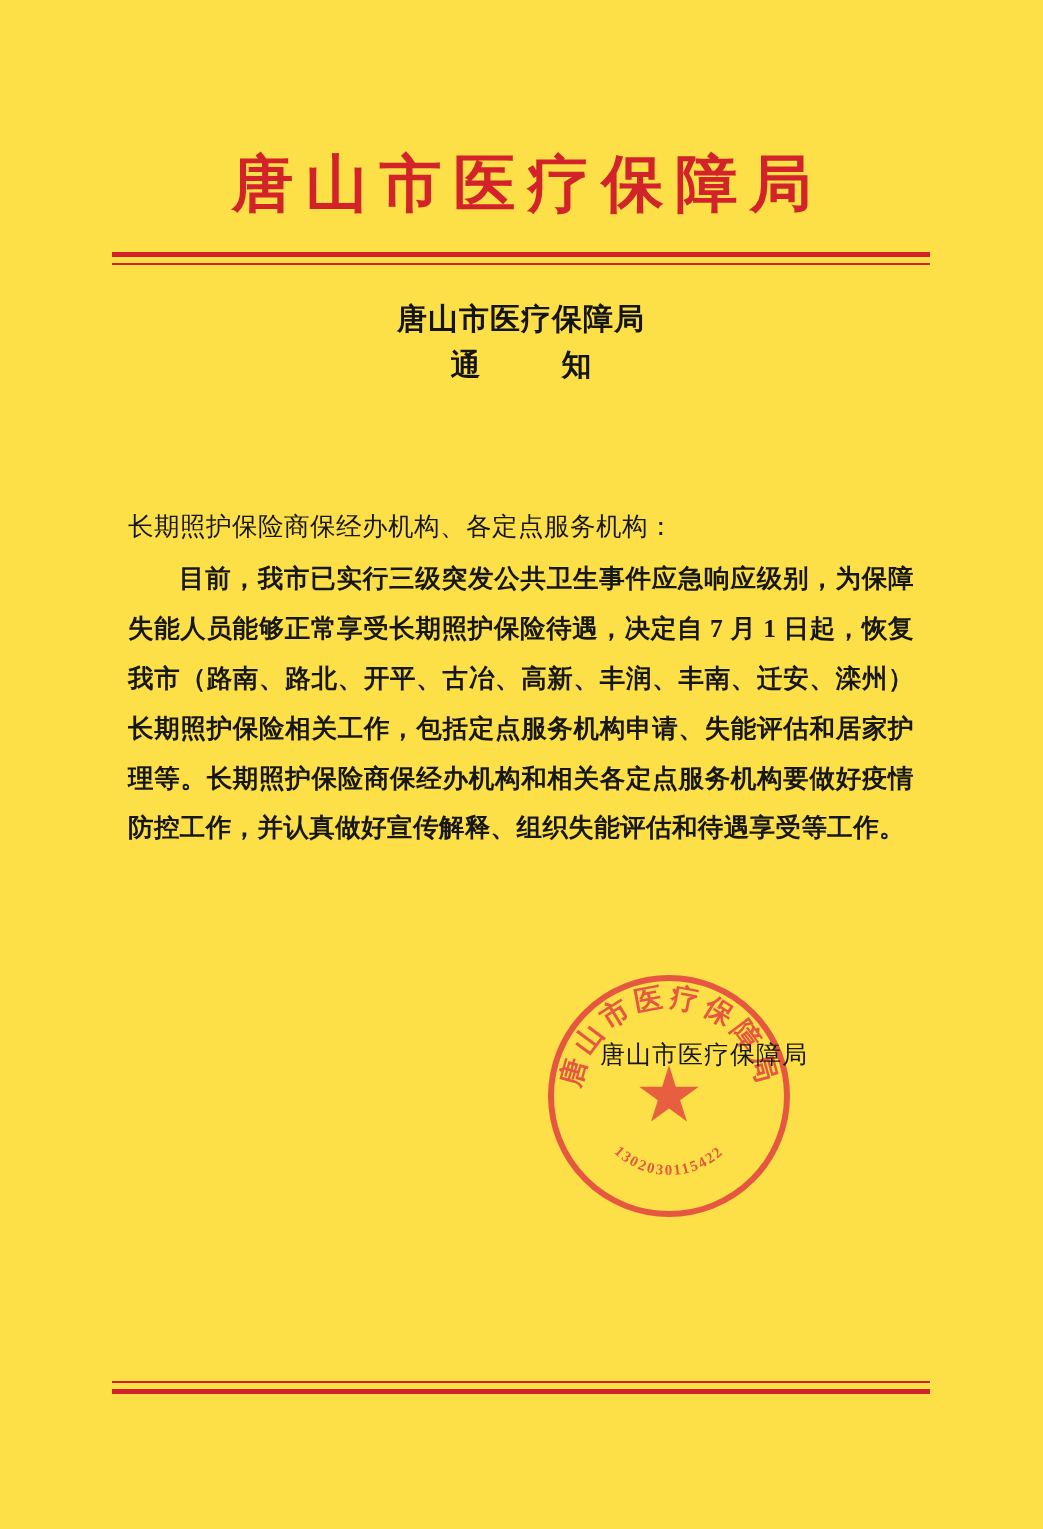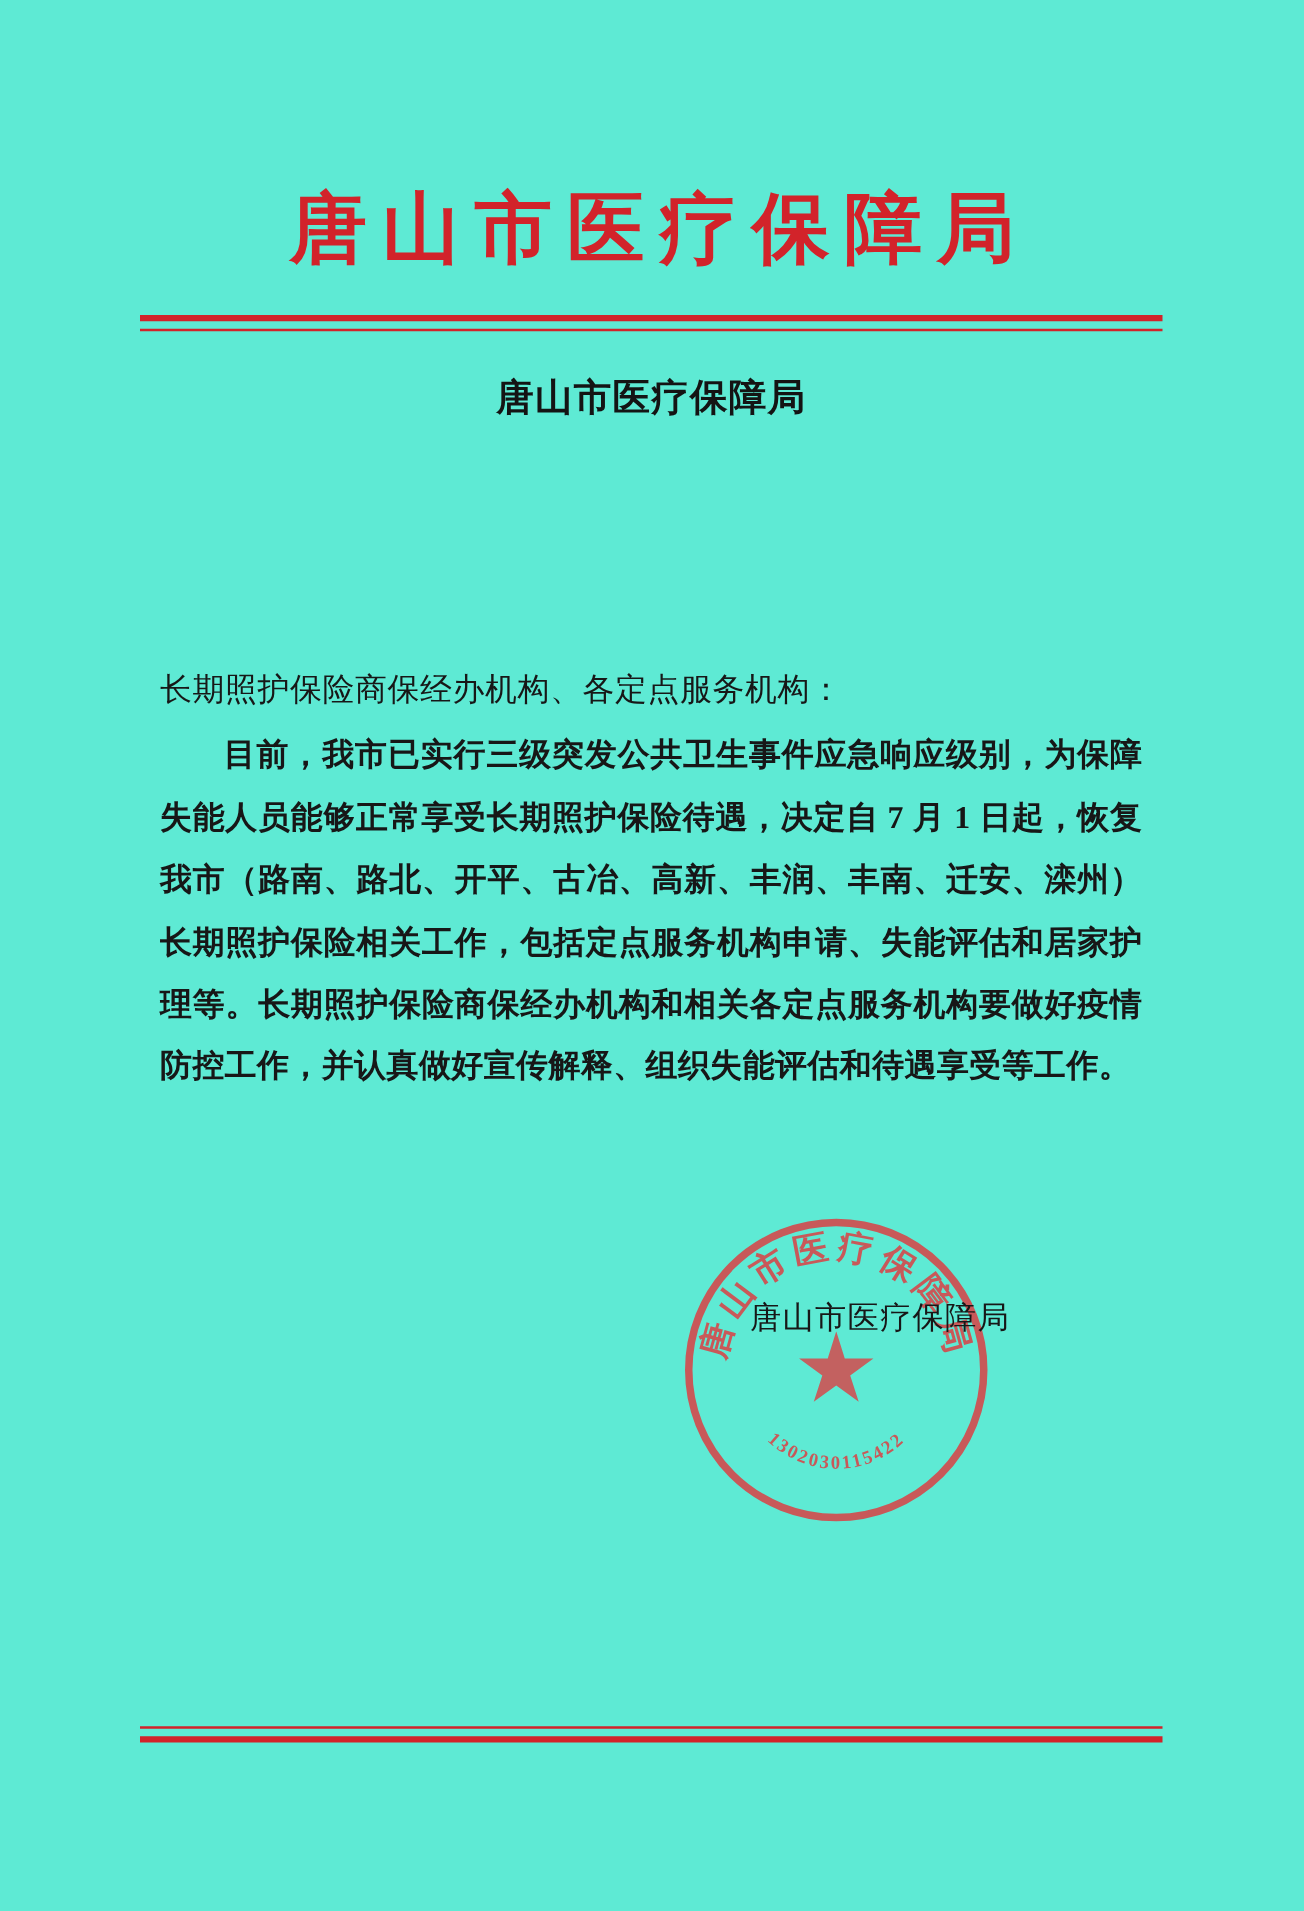--- a/index.html
+++ b/index.html
@@ -11,21 +11,21 @@
     width: 1043px;
     height: 1529px;
     font-family: "Liberation Serif", "DejaVu Serif", serif;
     color: #1a1a1a;
     position: relative;
     overflow: hidden;
   }
   .page {
     position: absolute;
     inset: 0;
-    background: #5eead4;
+    background: #fde047;
   }
 
   
   .letterhead {
     position: absolute;
     top: 150px;
     left: 0;
     width: 100%;
     text-align: center;
   }
@@ -74,21 +74,21 @@
     letter-spacing: 0;
   }
   .doc-title .gap {
     display: inline-block;
     width: 66px;
   }
 
   
   .body-block {
     position: absolute;
-    top: 530px;
+    top: 505px;
     left: 128px;
     width: 786px;
   }
   .salutation {
     font-size: 25.5px;
     line-height: 1.75;
     letter-spacing: 0.5px;
     color: #171717;
   }
   .para {
@@ -185,20 +185,25 @@
     <div class="letterhead-title">唐山市医疗保障局</div>
   </div>
 
   <div class="rule-wrap">
     <div class="rule-thick"></div>
     <div class="rule-thin"></div>
   </div>
 
   <div class="doc-title">
     <div>唐山市医疗保障局</div>
+    <div class="line3">
+      <span>通</span>
+      <span class="gap"></span>
+      <span>知</span>
+    </div>
   </div>
 
   <div class="body-block">
     <div class="salutation">长期照护保险商保经办机构、各定点服务机构：</div>
     <div class="para">目前，我市已实行三级突发公共卫生事件应急响应级别，为保障失能人员能够正常享受长期照护保险待遇，决定自 7 月 1 日起，恢复我市（路南、路北、开平、古冶、高新、丰润、丰南、迁安、滦州）长期照护保险相关工作，包括定点服务机构申请、失能评估和居家护理等。长期照护保险商保经办机构和相关各定点服务机构要做好疫情防控工作，并认真做好宣传解释、组织失能评估和待遇享受等工作。</div>
   </div>
 
   <div class="seal">
     <svg class="seal-arc seal-top" viewBox="0 0 230 230">
       <defs>

